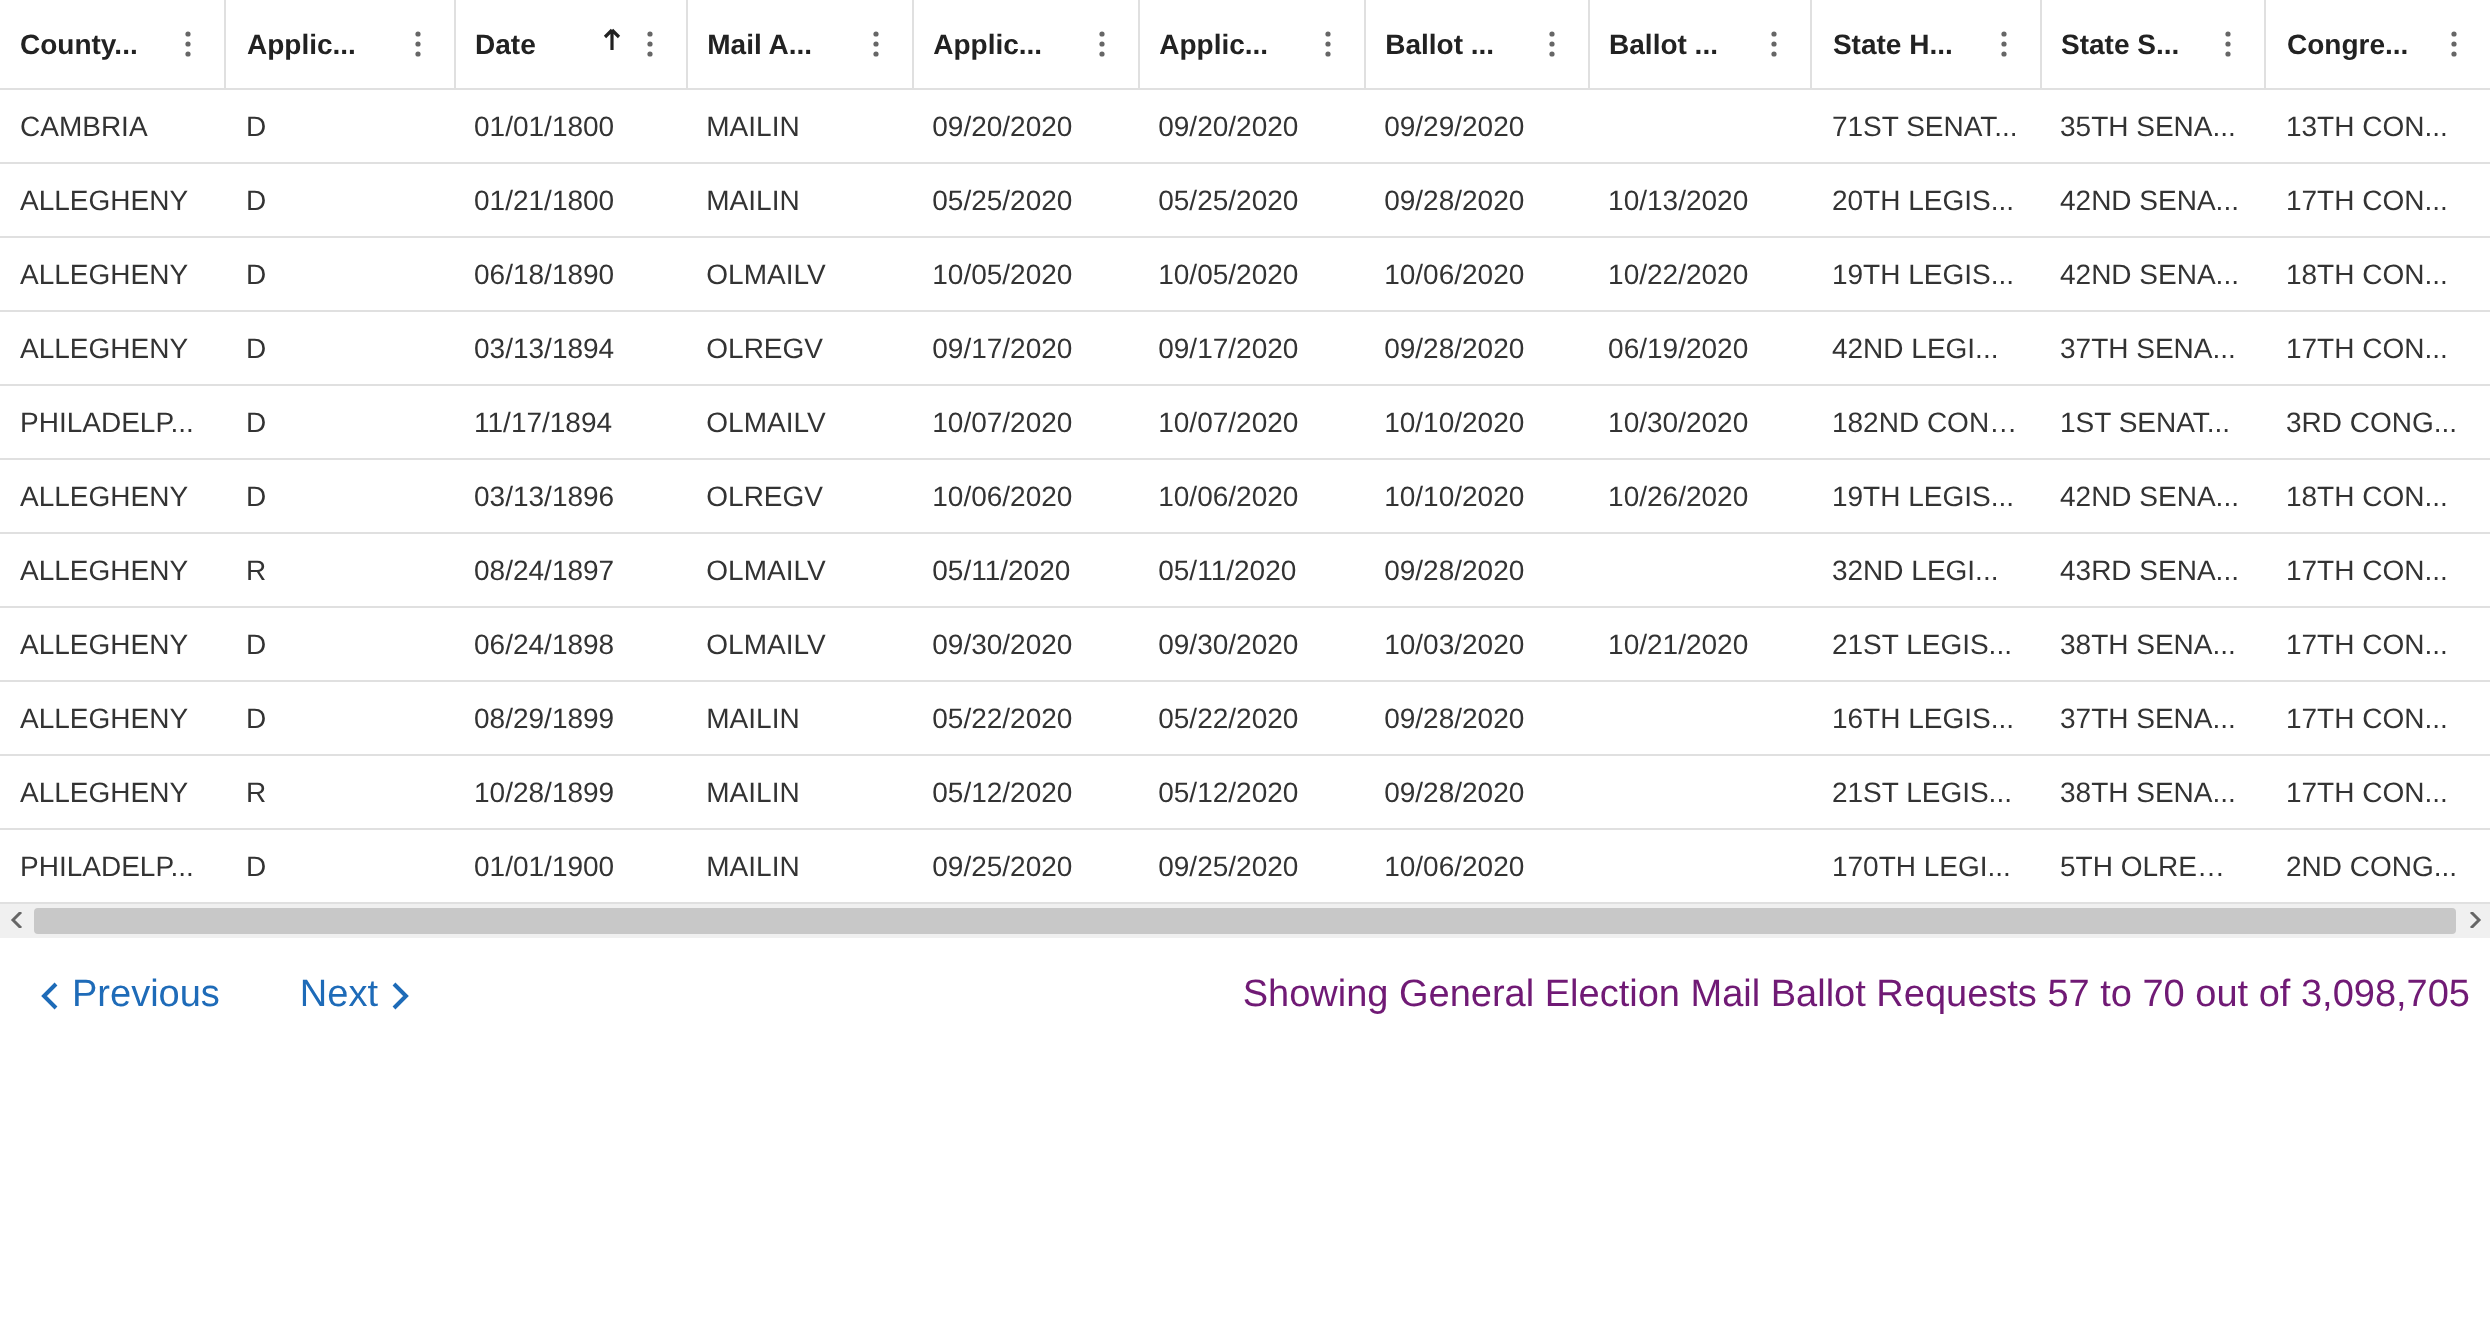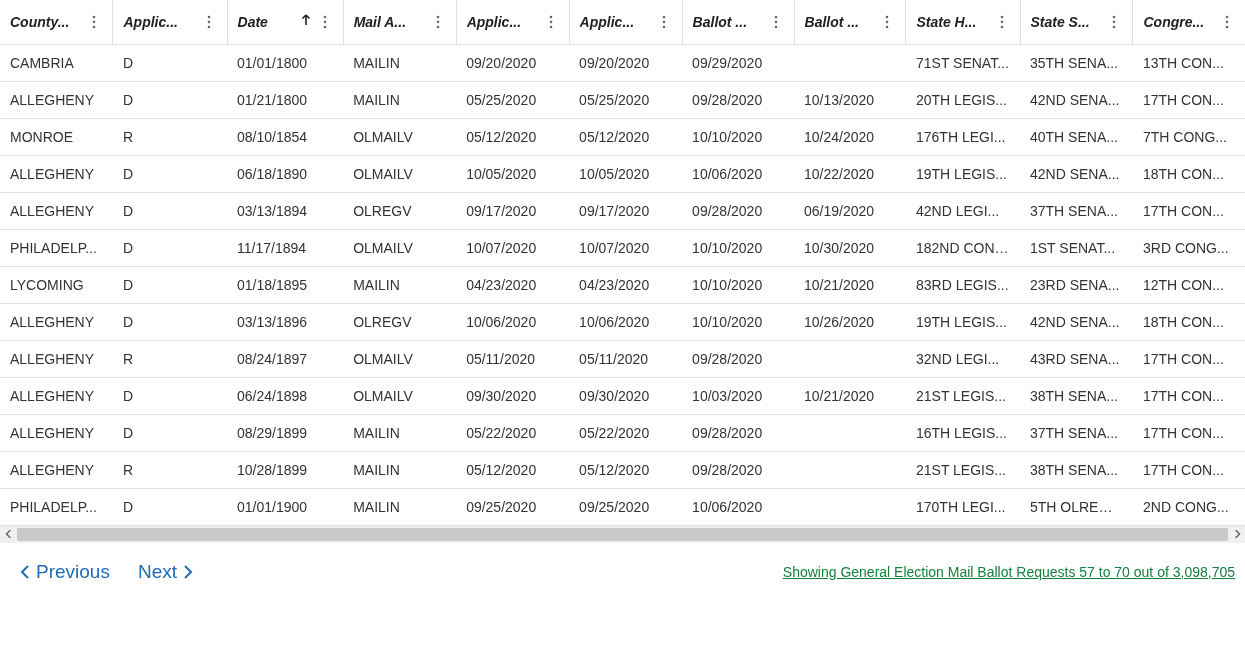--- a/index.html
+++ b/index.html
@@ -43,21 +43,20 @@
     height: 37px;
     border-left: none;
     border-right: none;
     color: #333;
   }
   .th-inner {
     display: flex;
     align-items: center;
     width: 100%;
     height: 100%;
-    font-style: italic;
   }
   .th-label {
     overflow: hidden;
     text-overflow: ellipsis;
     white-space: nowrap;
     flex: 1;
   }
   .sort-arrow {
     margin-left: 4px;
     font-size: 13px;
@@ -103,35 +102,34 @@
   }
   .footer {
     display: flex;
     align-items: center;
     justify-content: space-between;
     padding: 18px 10px 0 20px;
   }
   .pager {
     display: flex;
     align-items: flex-start;
-    gap: 28px;
+    gap: 40px;
   }
   .pager-btn {
     display: flex;
     align-items: center;
     gap: 6px;
     color: #1e6bb8;
     font-size: 19px;
     cursor: pointer;
   }
   .pager-btn svg { display: block; }
   .status-text {
-    font-size: 14px;
-    color: #15803d;
-    text-decoration: underline;
+    font-size: 19px;
+    color: #701a75;
   }
   col.c1 { width: 108px; }
   col.c2 { width: 109px; }
   col.c3 { width: 111px; }
   col.c4 { width: 108px; }
   col.c5 { width: 108px; }
   col.c6 { width: 108px; }
   col.c7 { width: 107px; }
   col.c8 { width: 107px; }
   col.c9 { width: 109px; }
@@ -316,33 +314,20 @@
           <td>MAILIN</td>
           <td>05/25/2020</td>
           <td>05/25/2020</td>
           <td>09/28/2020</td>
           <td>10/13/2020</td>
           <td>20TH LEGIS...</td>
           <td>42ND SENA...</td>
           <td>17TH CON...</td>
         </tr>
         <tr>
-          <td>MONROE</td>
-          <td>R</td>
-          <td>08/10/1854</td>
-          <td>OLMAILV</td>
-          <td>05/12/2020</td>
-          <td>05/12/2020</td>
-          <td>10/10/2020</td>
-          <td>10/24/2020</td>
-          <td>176TH LEGI...</td>
-          <td>40TH SENA...</td>
-          <td>7TH CONG...</td>
-        </tr>
-        <tr>
           <td>ALLEGHENY</td>
           <td>D</td>
           <td>06/18/1890</td>
           <td>OLMAILV</td>
           <td>10/05/2020</td>
           <td>10/05/2020</td>
           <td>10/06/2020</td>
           <td>10/22/2020</td>
           <td>19TH LEGIS...</td>
           <td>42ND SENA...</td>
@@ -366,33 +351,20 @@
           <td>D</td>
           <td>11/17/1894</td>
           <td>OLMAILV</td>
           <td>10/07/2020</td>
           <td>10/07/2020</td>
           <td>10/10/2020</td>
           <td>10/30/2020</td>
           <td>182ND CONG...</td>
           <td>1ST SENAT...</td>
           <td>3RD CONG...</td>
-        </tr>
-        <tr>
-          <td>LYCOMING</td>
-          <td>D</td>
-          <td>01/18/1895</td>
-          <td>MAILIN</td>
-          <td>04/23/2020</td>
-          <td>04/23/2020</td>
-          <td>10/10/2020</td>
-          <td>10/21/2020</td>
-          <td>83RD LEGIS...</td>
-          <td>23RD SENA...</td>
-          <td>12TH CON...</td>
         </tr>
         <tr>
           <td>ALLEGHENY</td>
           <td>D</td>
           <td>03/13/1896</td>
           <td>OLREGV</td>
           <td>10/06/2020</td>
           <td>10/06/2020</td>
           <td>10/10/2020</td>
           <td>10/26/2020</td>

